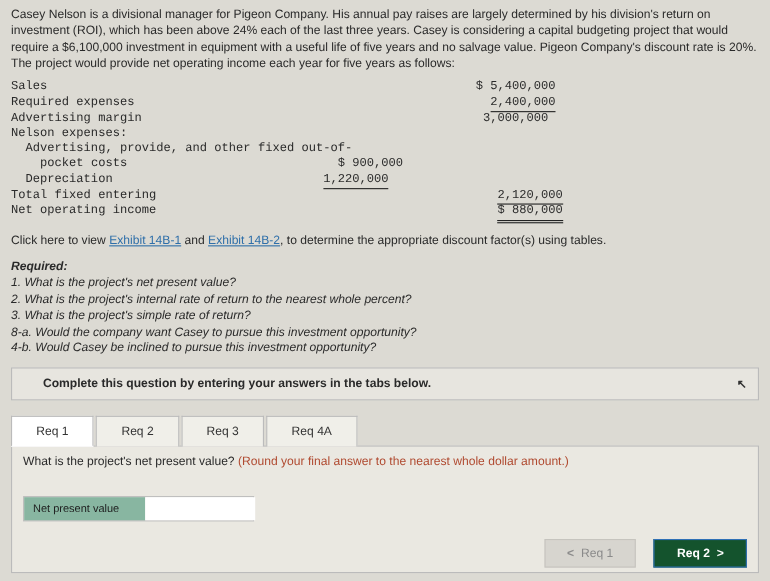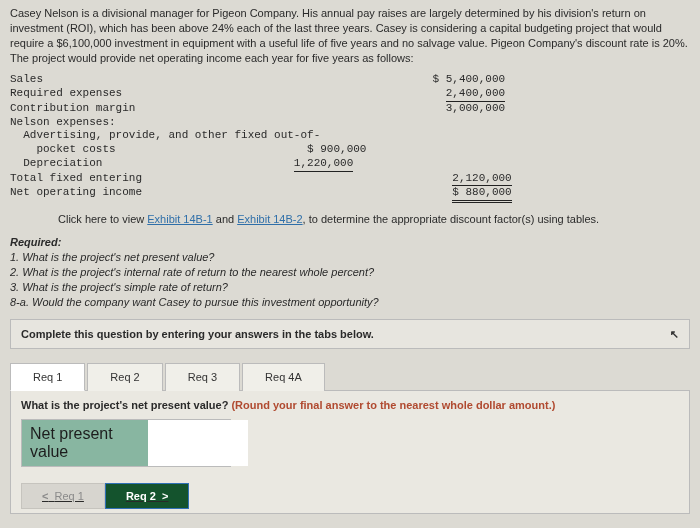--- a/index.html
+++ b/index.html
@@ -15,28 +15,28 @@
   }
   .intro { line-height: 1.35; margin-bottom: 8px; }
   .financials {
     font-family: "Courier New", monospace;
     font-size: 11px;
     white-space: pre;
     line-height: 1.25;
     margin-bottom: 10px;
   }
   .underline { display:inline-block; border-bottom:1px solid #222; }
-  .exhibit-line { margin-bottom: 10px; margin-left: 48px; }
+  .exhibit-line { margin-bottom: 10px; }
   .link { color: #2f6fa9; text-decoration: underline; cursor: pointer; }
   .required { margin-bottom: 10px; line-height: 1.35; font-style: italic; }
   .required .hdr { font-weight: bold; }
   .instruction-box {
     border: 1px solid #bbb;
     background: #e7e5df;
-    padding: 8px 10px;
+    padding: 8px 28px;
     margin-bottom: 14px;
     font-weight: bold;
     position: relative;
   }
   .arrow {
     position: absolute; right: 10px; top: 8px;
     font-size: 11px; color: #333;
   }
   .tab-strip { display: flex; gap: 2px; margin-bottom: 0; }
   .tab {
@@ -48,80 +48,81 @@
     color: #333;
     cursor: pointer;
   }
   .tab.active { background: #fff; font-weight: normal; border-bottom: 1px solid #fff; position: relative; z-index: 1; }
   .question-area {
     border: 1px solid #bbb;
     background: #eae8e1;
     padding: 8px 10px 0 10px;
     margin-top: -1px;
   }
-  .question-text { margin-bottom: 8px; font-weight: bold; }
+  .question-text { margin-bottom: 25px; }
   .question-text .hint { color: #b04a30; }
   .answer-row {
     display: flex; align-items: stretch;
     border: 1px solid #bbb;
     width: 210px;
     margin-bottom: 0;
   }
   .answer-label {
     background: #88b6a1;
     color: #1d1d1d;
     padding: 5px 8px;
-    font-size: 16px;
+    font-size: 10px;
     flex: 0 0 auto;
-    width: 126px;
+    width: 110px;
   }
   .answer-input {
     border: none;
     background: #fff;
     width: 100px;
     padding: 2px 4px;
     font-size: 11px;
     outline: none;
   }
-  .nav-row { display:flex; gap:0; justify-content:flex-start; padding: 16px 0 4px 0; text-decoration: underline; }
+  .nav-row { display:flex; gap:16px; justify-content:flex-end; padding: 16px 0 4px 0; }
   .nav-btn {
     padding: 6px 20px;
     font-size: 11px;
     border: 1px solid #999;
     cursor: pointer;
   }
   .nav-btn.prev { background: #d7d5cf; color: #8a8a8a; border-color:#c6c4be; }
   .nav-btn.next { background: #14532d; color: #fff; border-color:#2f70b6; font-weight:bold; }
   .chev { font-weight: bold; }
 </style>
 </head>
 <body>
 
 <div class="intro">Casey Nelson is a divisional manager for Pigeon Company. His annual pay raises are largely determined by his division's return on investment (ROI), which has been above 24% each of the last three years. Casey is considering a capital budgeting project that would require a $6,100,000 investment in equipment with a useful life of five years and no salvage value. Pigeon Company's discount rate is 20%. The project would provide net operating income each year for five years as follows:</div>
 
 <pre class="financials"><span>Sales</span>                                                           <span>$ 5,400,000</span>
 <span>Required expenses</span>                                                 <span class="underline">2,400,000</span>
-<span>Contribution margin</span>                                               <span>3,000,000</span>
+<span>Advertising margin</span>                                               <span>3,000,000</span>
 <span>Nelson expenses:</span>
   <span>Advertising, provide, and other fixed out-of-</span>
     <span>pocket costs</span>                             <span>$ 900,000</span>
   <span>Depreciation</span>                             <span class="underline">1,220,000</span>
 <span>Total fixed entering</span>                                               <span class="underline">2,120,000</span>
 <span>Net operating income</span>                                               <span class="underline" style="border-bottom:3px double #222;">$ 880,000</span></pre>
 
 <div class="exhibit-line">
   <span>Click here to view </span><span class="link">Exhibit 14B-1</span><span> and </span><span class="link">Exhibit 14B-2</span><span>, to determine the appropriate discount factor(s) using tables.</span>
 </div>
 
 <div class="required">
   <div class="hdr">Required:</div>
   <div>1. What is the project's net present value?</div>
   <div>2. What is the project's internal rate of return to the nearest whole percent?</div>
   <div>3. What is the project's simple rate of return?</div>
   <div>8-a. Would the company want Casey to pursue this investment opportunity?</div>
+  <div>4-b. Would Casey be inclined to pursue this investment opportunity?</div>
 </div>
 
 <div class="instruction-box">
   <span>Complete this question by entering your answers in the tabs below.</span>
   <span class="arrow">↖</span>
 </div>
 
 <div class="tab-strip">
   <div class="tab active">Req 1</div>
   <div class="tab">Req 2</div>

